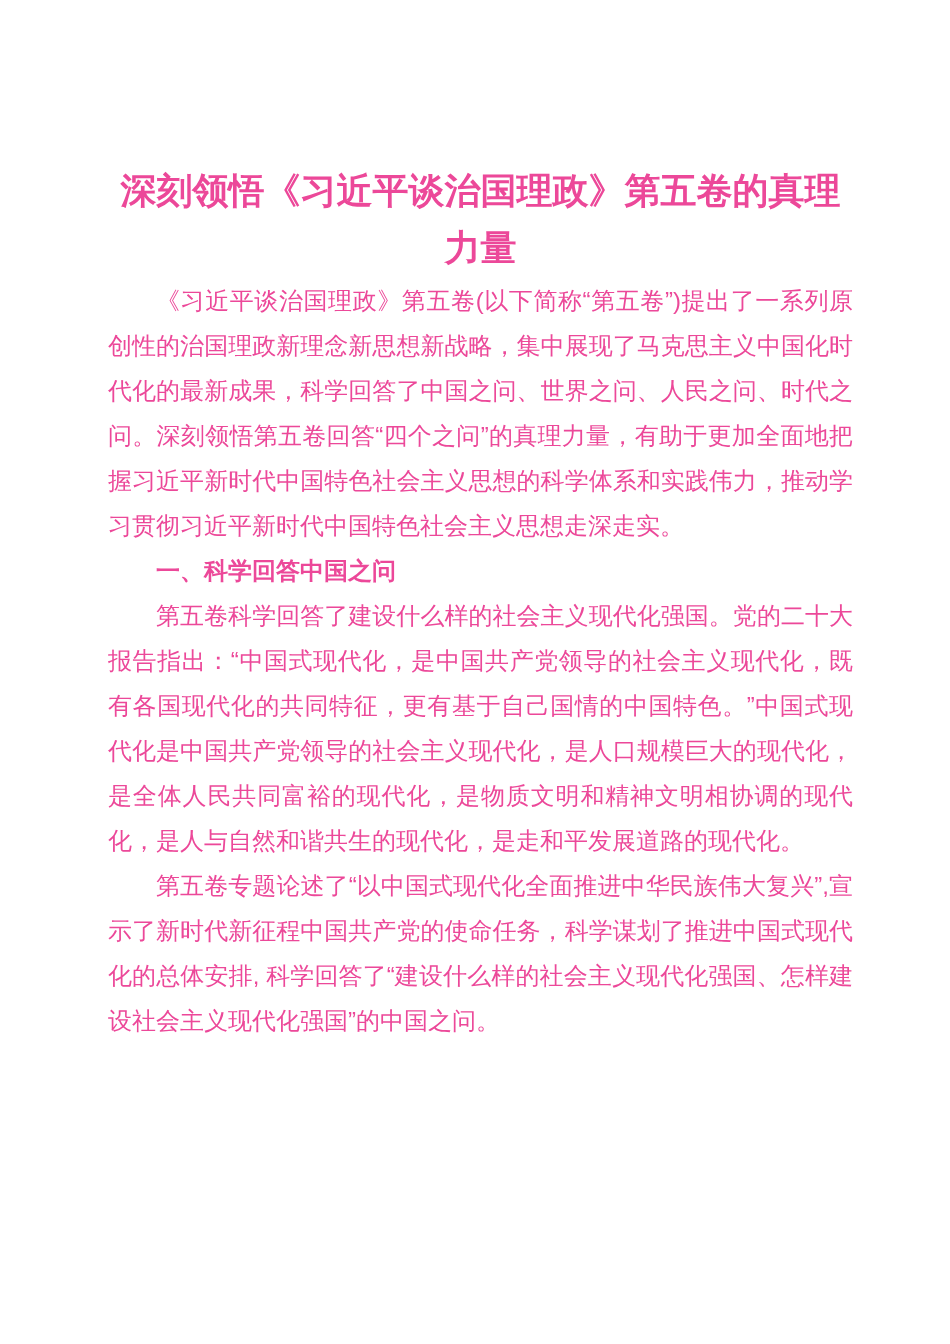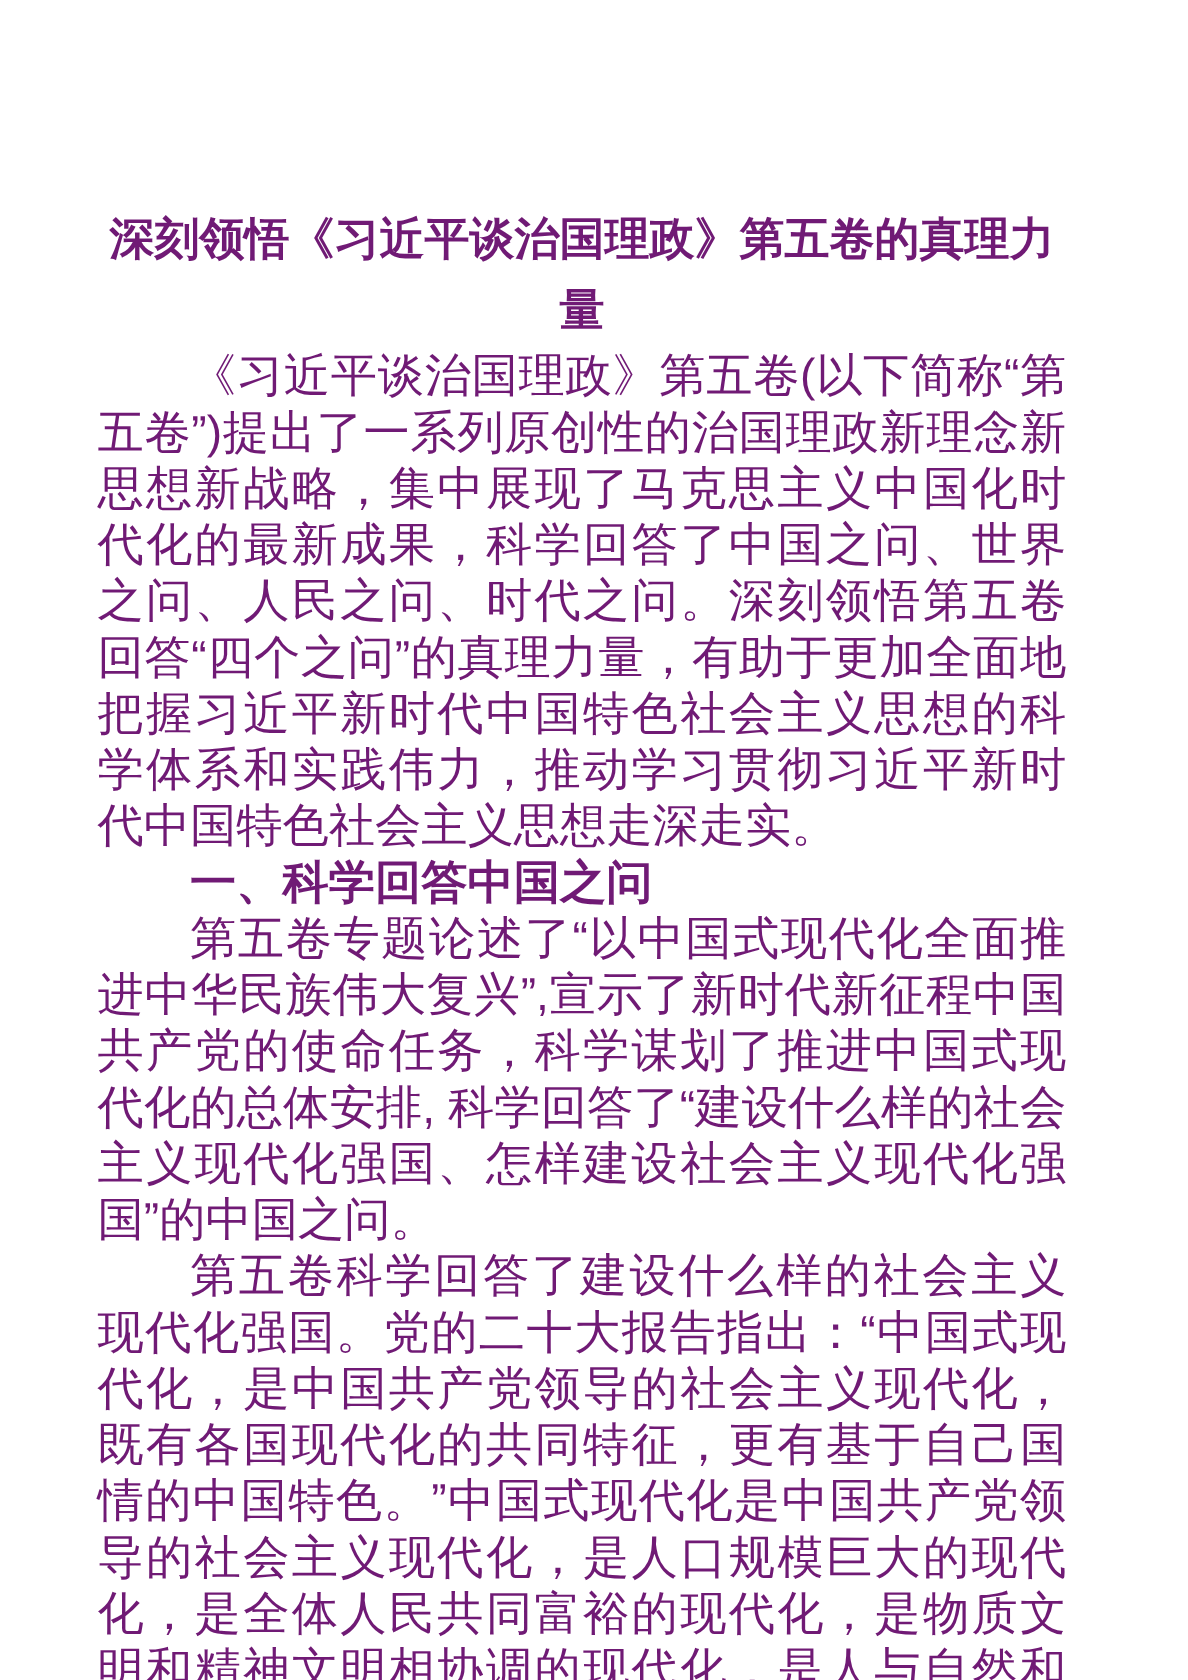--- a/index.html
+++ b/index.html
@@ -6,35 +6,35 @@
     margin: 0;
     padding: 0;
     background: #ffffff;
   }
   .page {
     position: relative;
     width: 950px;
     height: 1344px;
     box-sizing: border-box;
     background: #ffffff;
-    color: #701a75;
-    padding: 162px 97px 0 78px;
+    color: #ec4899;
+    padding: 162px 97px 0 108px;
     font-family: "Liberation Sans", "DejaVu Sans", sans-serif;
     overflow: hidden;
   }
   .doc-title {
     font-size: 36px;
     font-weight: 700;
     line-height: 57px;
     text-align: center;
     margin: 0 0 2px 0;
     letter-spacing: 0;
   }
   .body-text p {
-    font-size: 37px;
+    font-size: 24px;
     line-height: 45px;
     margin: 0;
     text-align: justify;
     text-indent: 2em;
     word-break: break-all;
   }
   .section-heading {
     font-weight: 700; 
   }
 </style>
@@ -42,17 +42,17 @@
 <body>
 
 <div class="page">
   <h1 class="doc-title">深刻领悟《习近平谈治国理政》第五卷的真理力量</h1>
 
   <div class="body-text">
     <p>《习近平谈治国理政》第五卷(以下简称“第五卷”)提出了一系列原创性的治国理政新理念新思想新战略，集中展现了马克思主义中国化时代化的最新成果，科学回答了中国之问、世界之问、人民之问、时代之问。深刻领悟第五卷回答“四个之问”的真理力量，有助于更加全面地把握习近平新时代中国特色社会主义思想的科学体系和实践伟力，推动学习贯彻习近平新时代中国特色社会主义思想走深走实。</p>
 
     <p class="section-heading">一、科学回答中国之问</p>
 
+    <p>第五卷科学回答了建设什么样的社会主义现代化强国。党的二十大报告指出：“中国式现代化，是中国共产党领导的社会主义现代化，既有各国现代化的共同特征，更有基于自己国情的中国特色。”中国式现代化是中国共产党领导的社会主义现代化，是人口规模巨大的现代化，是全体人民共同富裕的现代化，是物质文明和精神文明相协调的现代化，是人与自然和谐共生的现代化，是走和平发展道路的现代化。</p>
+
     <p>第五卷专题论述了“以中国式现代化全面推进中华民族伟大复兴”,宣示了新时代新征程中国共产党的使命任务，科学谋划了推进中国式现代化的总体安排, 科学回答了“建设什么样的社会主义现代化强国、怎样建设社会主义现代化强国”的中国之问。</p>
-
-    <p>第五卷科学回答了建设什么样的社会主义现代化强国。党的二十大报告指出：“中国式现代化，是中国共产党领导的社会主义现代化，既有各国现代化的共同特征，更有基于自己国情的中国特色。”中国式现代化是中国共产党领导的社会主义现代化，是人口规模巨大的现代化，是全体人民共同富裕的现代化，是物质文明和精神文明相协调的现代化，是人与自然和谐共生的现代化，是走和平发展道路的现代化。</p>
   </div>
 </div>
 
 </body></html>

